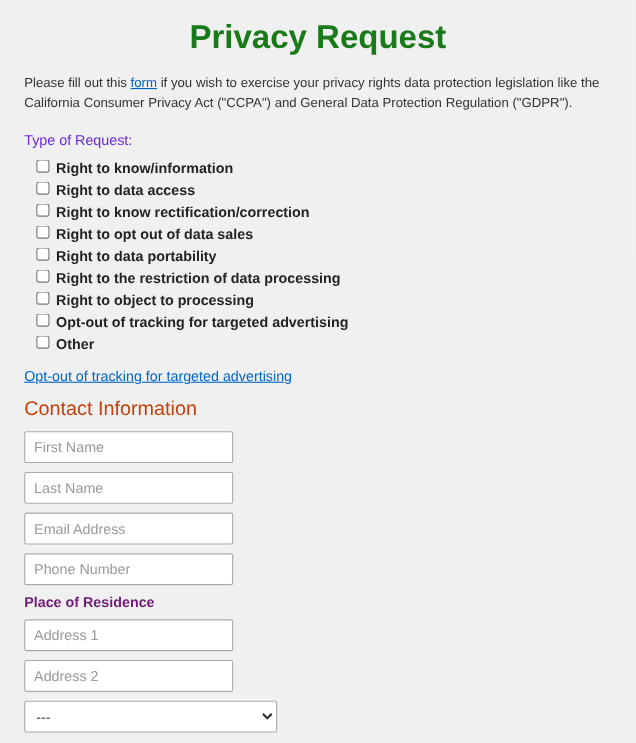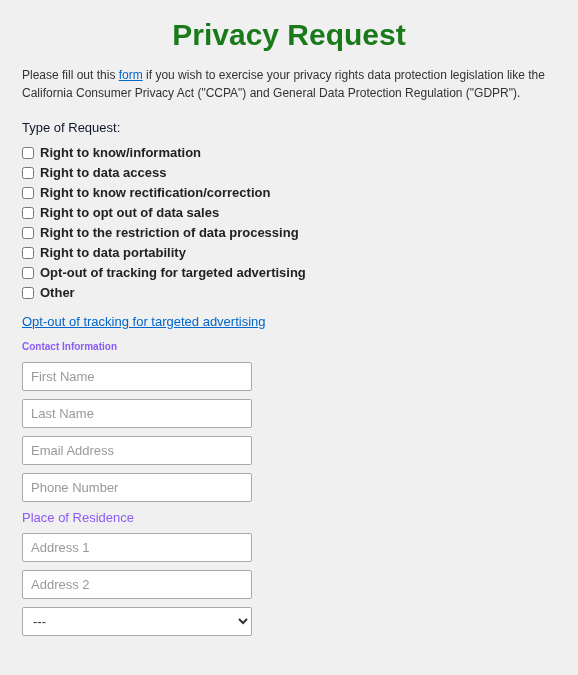--- a/index.html
+++ b/index.html
@@ -39,34 +39,34 @@
       margin-bottom: 18px;
     }
 
     .intro-text a {
       color: #0066cc;
       text-decoration: underline;
     }
 
     .section-label {
       font-size: 13px;
-      color: #0f172a;
+      color: #6d28d9;
       margin-bottom: 10px;
     }
 
     .checkbox-list {
       list-style: none;
       margin-bottom: 14px;
     }
 
     .checkbox-list li {
       display: flex;
-      align-items: center;
       margin-bottom: 5px;
       font-size: 13px;
+      margin-left: 11px;
     }
 
     .checkbox-list li input[type="checkbox"] {
       margin-right: 6px;
       width: 12px;
       height: 12px;
       flex-shrink: 0;
     }
 
     .checkbox-list li label {
@@ -77,48 +77,49 @@
 
     .opt-out-link {
       color: #0066cc;
       text-decoration: underline;
       font-size: 13px;
       display: block;
       margin-bottom: 12px;
     }
 
     .contact-info-title {
-      font-size: 10px;
-      font-weight: bold;
-      color: #8b5cf6;
+      font-size: 18px;
+      font-weight: normal;
+      color: #c2410c;
       margin-bottom: 10px;
     }
 
     .form-input {
       display: block;
-      width: 230px;
+      width: 190px;
       padding: 6px 8px;
       border: 1px solid #aaa;
       background-color: #fff;
       font-size: 13px;
       color: #999;
       margin-bottom: 8px;
       border-radius: 2px;
       outline: none;
     }
 
     .form-input::placeholder {
       color: #999;
     }
 
     .place-label {
       font-size: 13px;
-      color: #8b5cf6;
+      color: #701a75;
       margin-bottom: 8px;
       margin-top: 4px;
+      font-weight: bold;
     }
 
     .country-label {
       font-size: 14px;
       font-weight: bold;
       color: #222;
       margin-bottom: 8px;
       margin-top: 4px;
     }
 
@@ -159,26 +160,30 @@
     </li>
     <li>
       <input type="checkbox" id="cb3" style="">
       <label for="cb3">Right to know rectification/correction</label>
     </li>
     <li>
       <input type="checkbox" id="cb5" style="">
       <label for="cb5">Right to opt out of data sales</label>
     </li>
     <li>
+      <input type="checkbox" id="cb7" style="">
+      <label for="cb7">Right to data portability</label>
+    </li>
+    <li>
       <input type="checkbox" id="cb6" style="">
       <label for="cb6">Right to the restriction of data processing</label>
     </li>
     <li>
-      <input type="checkbox" id="cb7" style="">
-      <label for="cb7">Right to data portability</label>
+      <input type="checkbox" id="cb8" style="">
+      <label for="cb8">Right to object to processing</label>
     </li>
     <li>
       <input type="checkbox" id="cb9" style="">
       <label for="cb9">Opt-out of tracking for targeted advertising</label>
     </li>
     <li>
       <input type="checkbox" id="cb10" style="">
       <label for="cb10">Other</label>
     </li>
   </ul>

